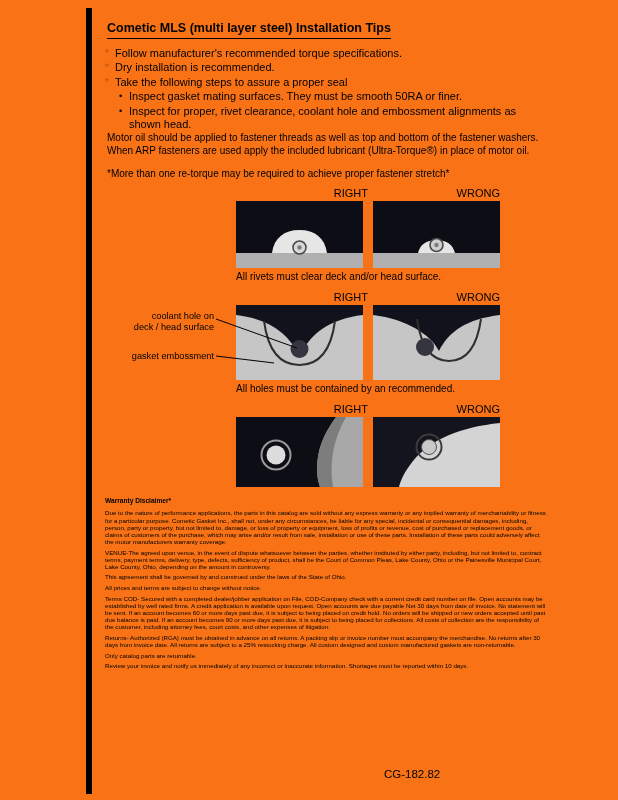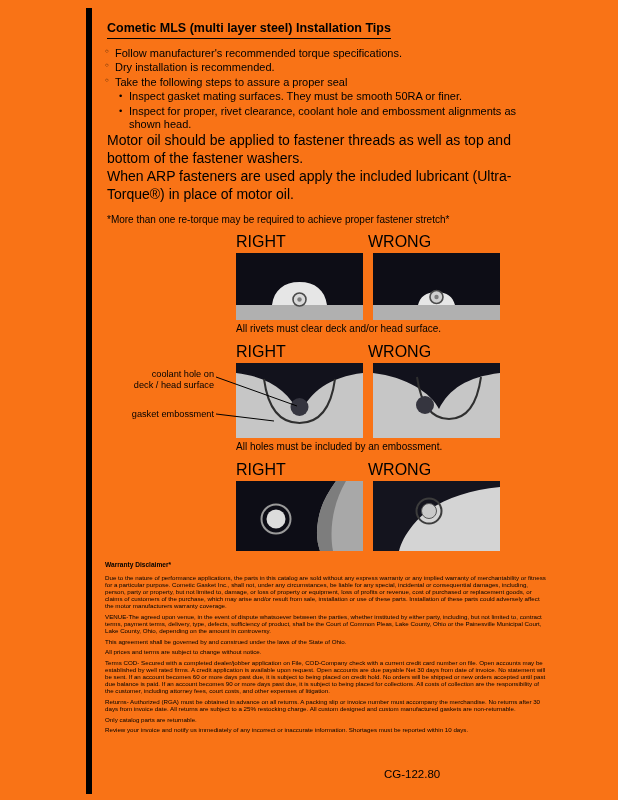--- a/index.html
+++ b/index.html
@@ -19,27 +19,27 @@
   }
 
   ul.tips, ul.subtips { list-style:none; font-size:11px; }
   ul.tips > li { position:relative; padding-left:11px; margin-bottom:1.5px; line-height:1.18; }
   ul.tips > li::before { content:"○"; position:absolute; left:1px; top:1px; font-size:6px; }
   ul.subtips { margin-left:14px; margin-top:1px; }
   ul.subtips > li { position:relative; padding-left:11px; margin-bottom:1.5px; line-height:1.18; }
   ul.subtips > li::before { content:"•"; position:absolute; left:1px; top:0px; font-size:9.5px; }
 
   .diesel-h { font-size:11px; font-weight:bold; margin:10px 0 7px 3px; }
-  .para { font-size:14px; line-height:1.28; margin:0 0 8px 3px; white-space:pre-line; }
+  .para { font-size:10px; line-height:1.28; margin:0 0 8px 3px; white-space:pre-line; }
   .note { font-size:10px; margin:10px 0 0 3px; }
 
   .figures { margin-top:8px; }
   .fig-row { margin-bottom:8px; }
   .fig-heads { display:flex; width:264px; margin-left:132px; }
-  .fig-heads span { flex:1; text-align:left; font-size:16px; }
+  .fig-heads span { flex:1; text-align:right; font-size:11px; }
   .fig-body { position:relative; }
   .fig-boxes { display:flex; gap:10px; width:264px; margin-left:132px; margin-top:2px; }
   .fig-box { width:127px; display:block; }
   .fig-caption { font-size:10px; margin:3px 0 0 132px; width:272px; line-height:1.2; }
   .callout { position:absolute; font-size:9.2px; text-align:right; white-space:pre-line; line-height:1.25; }
   .callout-1 { left:24px; top:6px; width:86px; }
   .callout-2 { left:6px; top:46px; width:104px; }
   .callout-lines { position:absolute; left:0; top:0; width:442px; height:80px; pointer-events:none; }
 
   .warranty { margin-top:10px; margin-left:1px; font-size:6.2px; line-height:1.15; }
@@ -121,21 +121,21 @@
               <circle cx="63.5" cy="44" r="9" fill="#35353f"></circle>
             </svg>
             <svg class="fig-box" viewBox="0 0 127 75" xmlns="http://www.w3.org/2000/svg">
               <rect width="127" height="75" fill="#c6c6c6"></rect>
               <path d="M0,0 H127 V10 C94,14 76,26 66,46 C58,30 34,14 0,10 Z" fill="#12121c"></path>
               <path d="M44,14 C48,42 58,56 76,56 C94,56 104,42 108,14" stroke="#2f2f2f" stroke-width="2" fill="none"></path>
               <circle cx="52" cy="42" r="9" fill="#35353f"></circle>
             </svg>
           </div>
         </div>
-        <div class="fig-caption">All holes must be included by an embossment.</div>
+        <div class="fig-caption">All holes must be contained by an recommended.</div>
       </div>
 
       <div class="fig-row">
         <div class="fig-heads">
           <span>RIGHT</span>
           <span>WRONG</span>
         </div>
         <div class="fig-body">
           <div class="fig-boxes">
             <svg class="fig-box" viewBox="0 0 127 70" xmlns="http://www.w3.org/2000/svg">
@@ -164,14 +164,14 @@
       <p>This agreement shall be governed by and construed under the laws of the State of Ohio.</p>
       <p>All prices and terms are subject to change without notice.</p>
       <p>Terms COD- Secured with a completed dealer/jobber application on File, COD-Company check with a current credit card number on file.  Open accounts may be established by well rated firms.  A credit application is available upon request.  Open accounts are due payable Net 30 days from date of invoice.  No statement will be sent.  If an account becomes 60 or more days past due, it is subject to being placed on credit hold.  No orders will be shipped or new orders accepted until past due balance is paid.  If an account becomes 90 or more days past due, it is subject to being placed for collections.  All costs of collection are the responsibility of the customer, including attorney fees, court costs, and other expenses of litigation.</p>
       <p>Returns- Authorized (RGA) must be obtained in advance on all returns.  A packing slip or invoice number must accompany the merchandise.  No returns after 30 days from invoice date.  All returns are subject to a 25% restocking charge.  All custom designed and custom manufactured gaskets are non-returnable.</p>
       <p>Only catalog parts are returnable.</p>
       <p>Review your invoice and notify us immediately of any incorrect or inaccurate information.  Shortages must be reported within 10 days.</p>
     </div>
 
   </div>
 
-  <div class="footer">CG-122.80</div>
+  <div class="footer">CG-182.82</div>
 </div>
 
 </body></html>

